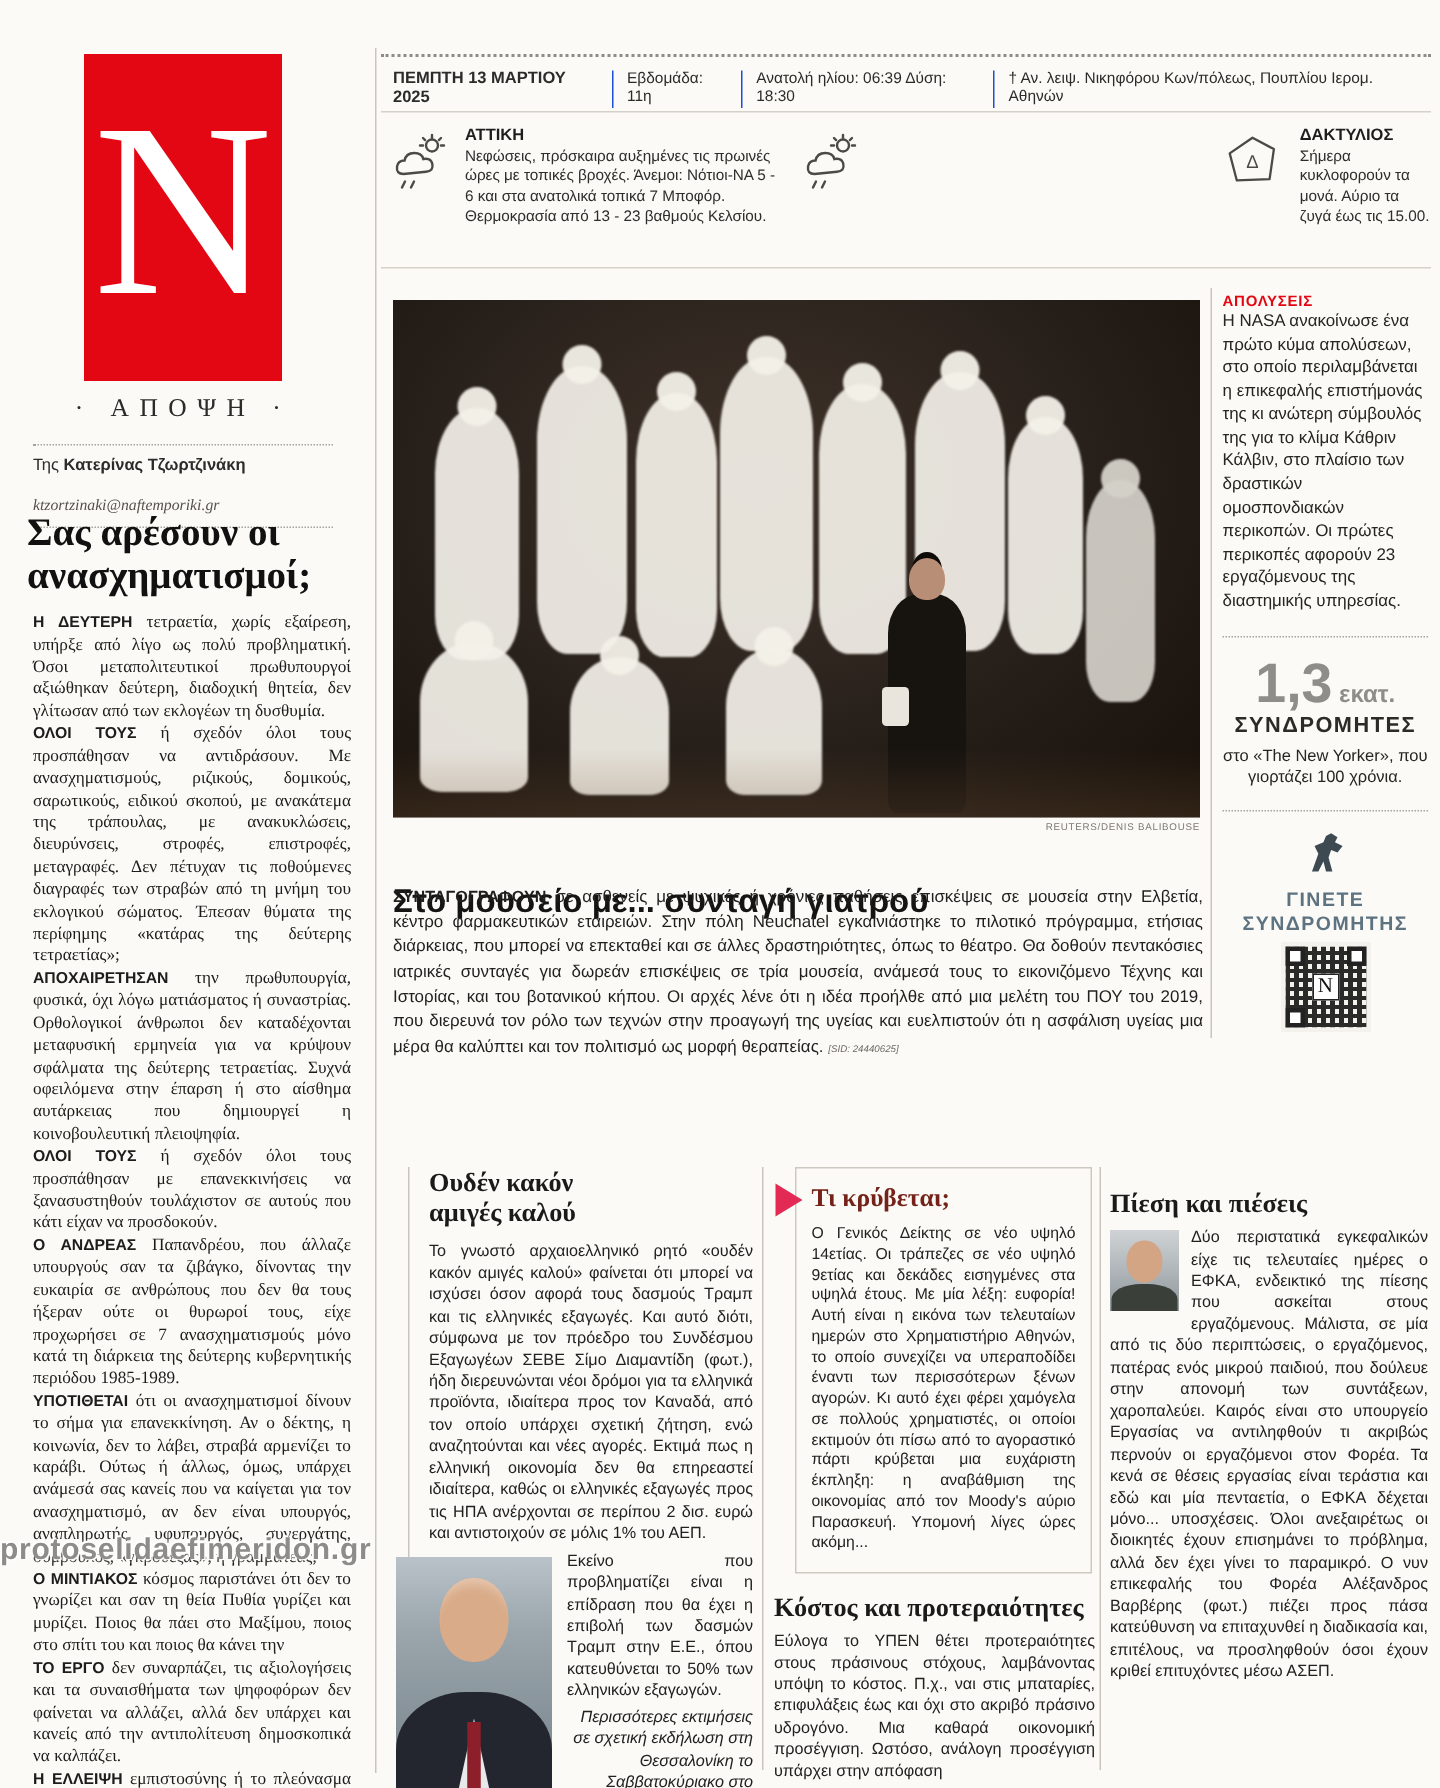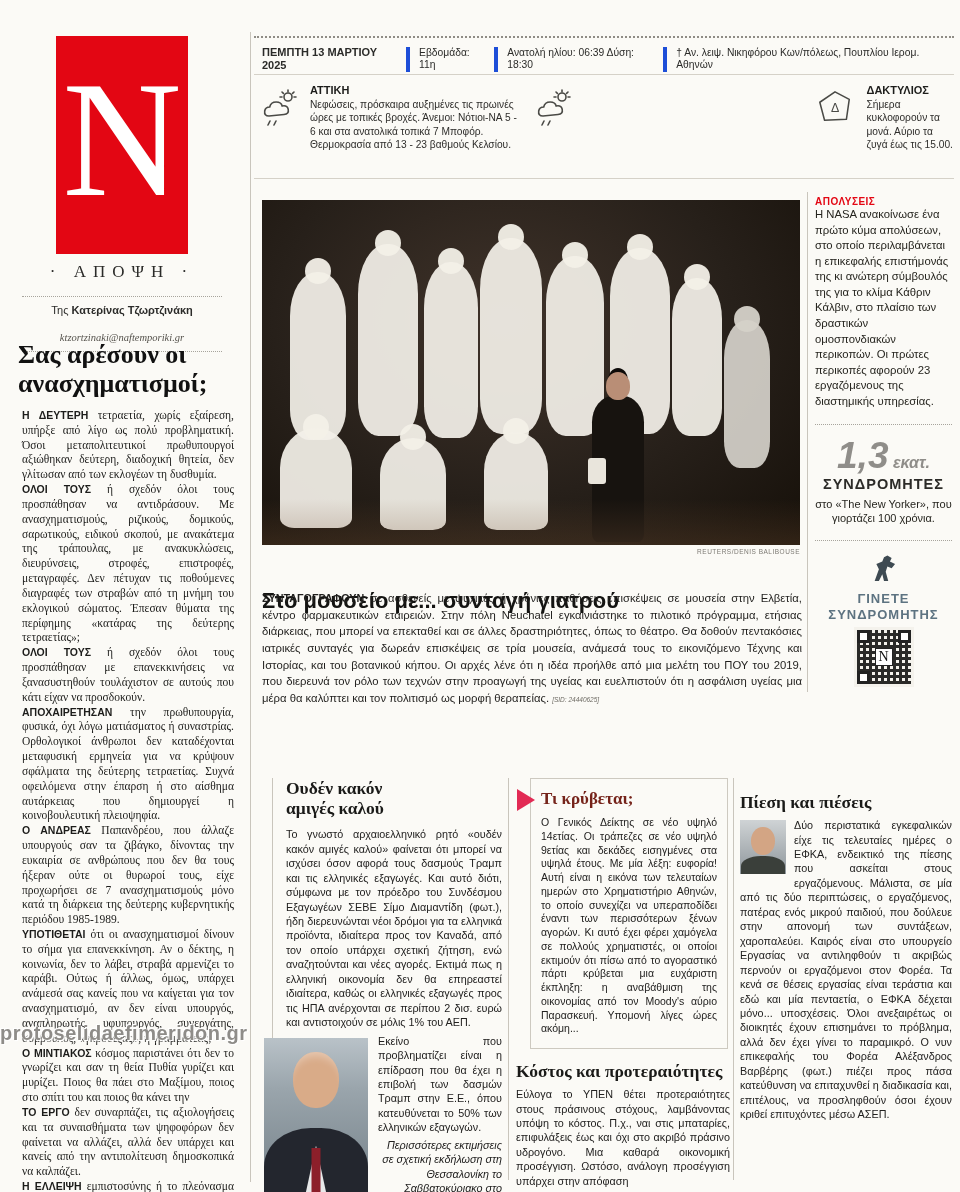--- a/index.html
+++ b/index.html
@@ -9,35 +9,35 @@
   
   .vrule { position:absolute; width:1px; background:#c9c5bc; }
   .hrule { position:absolute; height:1px; background:#d5d1c8; }
   .dotted-h { position:absolute; border-top:2px dotted #8f8c85; }
   .dot-thin { position:absolute; border-top:1px dotted #a7a49c; }
 
   
   .logo-box { position:absolute; left:56px; top:36px; width:132px; height:218px; background:#e30613; display:flex; align-items:center; justify-content:center; }
   .logo-letter { font-family:"Liberation Serif", serif; font-size:165px; line-height:1; color:#fff; font-weight:400; transform:translateY(-6px); }
   .section-name { position:absolute; left:18px; top:262px; width:208px; text-align:center; font-family:"Liberation Serif", serif; font-size:17px; letter-spacing:7px; color:#2b2b29; }
-  .byline-block { position:absolute; left:22px; top:296px; width:200px; text-align:center; border-top:1px dotted #a7a49c; border-bottom:1px dotted #a7a49c; padding:7px 0 8px; }
+  .byline-block { position:absolute; left:22px; top:296px; width:200px; text-align:left; border-top:1px dotted #a7a49c; border-bottom:1px dotted #a7a49c; padding:7px 0 8px; }
   .byline { font-size:11px; color:#2b2b29; }
   .byline b { font-weight:bold; }
   .byline-mail { font-family:"Liberation Serif", serif; font-style:italic; font-size:10.5px; color:#55524c; margin-top:16px; }
   .op-headline { position:absolute; left:18px; top:340px; width:212px; font-family:"Liberation Serif", serif; font-weight:bold; font-size:26px; line-height:1.13; color:#111; }
   .op-body { position:absolute; left:22px; top:408px; width:212px; font-family:"Liberation Serif", serif; font-size:11.5px; line-height:1.29; text-align:justify; color:#1c1c1a; }
   .op-body p { margin:0; }
   .op-lead { font-family:"Liberation Sans", sans-serif; font-weight:bold; font-size:10.5px; }
   .sid { font-size:6.5px; color:#6e6b64; font-style:italic; }
 
   .watermark { position:absolute; left:0px; top:1022px; font-size:20px; font-weight:bold; color:#8e8c88; letter-spacing:0.5px; text-shadow:0 0 4px #fff, 1px 1px 0 #fff, -1px -1px 0 #fff; z-index:30; }
 
   
   .head-bar { position:absolute; left:262px; top:46px; width:690px; display:flex; align-items:center; font-size:10.3px; color:#2b2b29; }
-  .head-bar .cell { padding:0 9px; border-left:4px solid #1d4ed8; line-height:1.2; }
+  .head-bar .cell { padding:0 9px; border-left:1px solid #1d4ed8; line-height:1.2; }
   .head-bar .cell:first-child { border-left:none; padding-left:0; font-weight:bold; font-size:11px; }
 
   
   .weather { position:absolute; left:260px; top:84px; width:696px; display:flex; }
   .wx { display:flex; gap:8px; }
   .wx-icon { flex:0 0 42px; padding-top:4px; }
   .wx-title { font-weight:bold; font-size:11px; margin-bottom:2px; }
   .wx-text { font-size:10.2px; line-height:1.32; color:#2e2d2b; }
 
   
@@ -60,21 +60,21 @@
   .museum-head { position:absolute; left:262px; top:556px; width:538px; font-size:22px; font-weight:bold; color:#141412;margin-top:32px; }
   .museum-body { position:absolute; left:262px; top:590px; width:540px; font-size:11.3px; line-height:1.47; text-align:justify; color:#201f1d; }
   .museum-body .op-lead { font-size:10.8px; }
 
   
   .right-col { position:absolute; left:815px; top:196px; width:137px; }
   .kicker { color:#e30613; font-weight:bold; font-size:10px; letter-spacing:0.5px; }
   .nasa-head { font-size:20px; line-height:1.1; font-weight:500; color:#15150f; margin:3px 0 10px; }
   .nasa-body { font-size:11.3px; line-height:1.38; color:#26251f; }
   .subs { text-align:center; }
-  .subs-number { font-size:37px; font-weight:bold; color:#8f8d89; line-height:1;font-style:italic; }
+  .subs-number { font-size:37px; font-weight:bold; color:#8f8d89; line-height:1; }
   .subs-number .unit { font-size:16px; }
   .subs-label { font-size:14.5px; font-weight:bold; letter-spacing:1px; color:#2c2b28; margin-top:2px; }
   .subs-text { font-size:11px; line-height:1.35; margin-top:5px; color:#26251f; }
   .subscribe { text-align:center; }
   .subscribe-label { font-size:13px; font-weight:bold; letter-spacing:1px; color:#5d7381; line-height:1.25; }
   .qr { position:relative; width:54px; height:54px; margin:6px auto 0; background-image:repeating-linear-gradient(0deg,#2a2a28 0 3px,transparent 3px 6px), repeating-linear-gradient(90deg,#2a2a28 0 3px,#f4f2ec 3px 6px); outline:3px solid #f4f2ec; }
   .qr-f { position:absolute; width:13px; height:13px; border:3px solid #222; background:#fff; }
   .qr-f.tl{left:0;top:0;} .qr-f.tr{right:0;top:0;} .qr-f.bl{left:0;bottom:0;}
   .qr-n { position:absolute; left:50%; top:50%; transform:translate(-50%,-50%); width:18px; height:18px; background:#fff; border:1px solid #222; font-family:"Liberation Serif", serif; font-size:14px; line-height:16px; text-align:center; color:#111; }
 
@@ -130,22 +130,22 @@
   <div class="byline-block">
     <div class="byline"><span>Της</span> <b>Κατερίνας Τζωρτζινάκη</b></div>
     <div class="byline-mail">ktzortzinaki@naftemporiki.gr</div>
   </div>
 
   <div class="op-headline">Σας αρέσουν οι ανασχηματισμοί;</div>
 
   <div class="op-body">
     <p><span class="op-lead">Η ΔΕΥΤΕΡΗ</span><span> τετραετία, χωρίς εξαίρεση, υπήρξε από λίγο ως πολύ προβληματική. Όσοι μεταπολιτευτικοί πρωθυπουργοί αξιώθηκαν δεύτερη, διαδοχική θητεία, δεν γλίτωσαν από των εκλογέων τη δυσθυμία.</span></p>
     <p><span class="op-lead">ΟΛΟΙ ΤΟΥΣ</span><span> ή σχεδόν όλοι τους προσπάθησαν να αντιδράσουν. Με ανασχηματισμούς, ριζικούς, δομικούς, σαρωτικούς, ειδικού σκοπού, με ανακάτεμα της τράπουλας, με ανακυκλώσεις, διευρύνσεις, στροφές, επιστροφές, μεταγραφές. Δεν πέτυχαν τις ποθούμενες διαγραφές των στραβών από τη μνήμη του εκλογικού σώματος. Έπεσαν θύματα της περίφημης «κατάρας της δεύτερης τετραετίας»;</span></p>
+    <p><span class="op-lead">ΑΠΟΧΑΙΡΕΤΗΣΑΝ</span><span> την πρωθυπουργία, φυσικά, όχι λόγω ματιάσματος ή συναστρίας. Ορθολογικοί άνθρωποι δεν καταδέχονται μεταφυσική ερμηνεία για να κρύψουν σφάλματα της δεύτερης τετραετίας. Συχνά οφειλόμενα στην έπαρση ή στο αίσθημα αυτάρκειας που δημιουργεί η κοινοβουλευτική πλειοψηφία.</span></p>
     <p><span class="op-lead">ΟΛΟΙ ΤΟΥΣ</span><span> ή σχεδόν όλοι τους προσπάθησαν με επανεκκινήσεις να ξανασυστηθούν τουλάχιστον σε αυτούς που κάτι είχαν να προσδοκούν.</span></p>
-    <p><span class="op-lead">ΑΠΟΧΑΙΡΕΤΗΣΑΝ</span><span> την πρωθυπουργία, φυσικά, όχι λόγω ματιάσματος ή συναστρίας. Ορθολογικοί άνθρωποι δεν καταδέχονται μεταφυσική ερμηνεία για να κρύψουν σφάλματα της δεύτερης τετραετίας. Συχνά οφειλόμενα στην έπαρση ή στο αίσθημα αυτάρκειας που δημιουργεί η κοινοβουλευτική πλειοψηφία.</span></p>
     <p><span class="op-lead">Ο ΑΝΔΡΕΑΣ</span><span> Παπανδρέου, που άλλαζε υπουργούς σαν τα ζιβάγκο, δίνοντας την ευκαιρία σε ανθρώπους που δεν θα τους ήξεραν ούτε οι θυρωροί τους, είχε προχωρήσει σε 7 ανασχηματισμούς μόνο κατά τη διάρκεια της δεύτερης κυβερνητικής περιόδου 1985-1989.</span></p>
     <p><span class="op-lead">ΥΠΟΤΙΘΕΤΑΙ</span><span> ότι οι ανασχηματισμοί δίνουν το σήμα για επανεκκίνηση. Αν ο δέκτης, η κοινωνία, δεν το λάβει, στραβά αρμενίζει το καράβι. Ούτως ή άλλως, όμως, υπάρχει ανάμεσά σας κανείς που να καίγεται για τον ανασχηματισμό, αν δεν είναι υπουργός, αναπληρωτής, υφυπουργός, συνεργάτης, σύμβουλος, «γκρούεζας», ή γραμματέας;</span></p>
     <p><span class="op-lead">Ο ΜΙΝΤΙΑΚΟΣ</span><span> κόσμος παριστάνει ότι δεν το γνωρίζει και σαν τη θεία Πυθία γυρίζει και μυρίζει. Ποιος θα πάει στο Μαξίμου, ποιος στο σπίτι του και ποιος θα κάνει την</span></p>
     <p><span class="op-lead">ΤΟ ΕΡΓΟ</span><span> δεν συναρπάζει, τις αξιολογήσεις και τα συναισθήματα των ψηφοφόρων δεν φαίνεται να αλλάζει, αλλά δεν υπάρχει και κανείς από την αντιπολίτευση δημοσκοπικά να καλπάζει.</span></p>
     <p><span class="op-lead">Η ΕΛΛΕΙΨΗ</span><span> εμπιστοσύνης ή το πλεόνασμα δυσπιστίας φωνάζει. </span></p>
   </div>
 
   <div class="watermark">protoselidaefimeridon.gr</div>
 
   <div class="head-bar">

